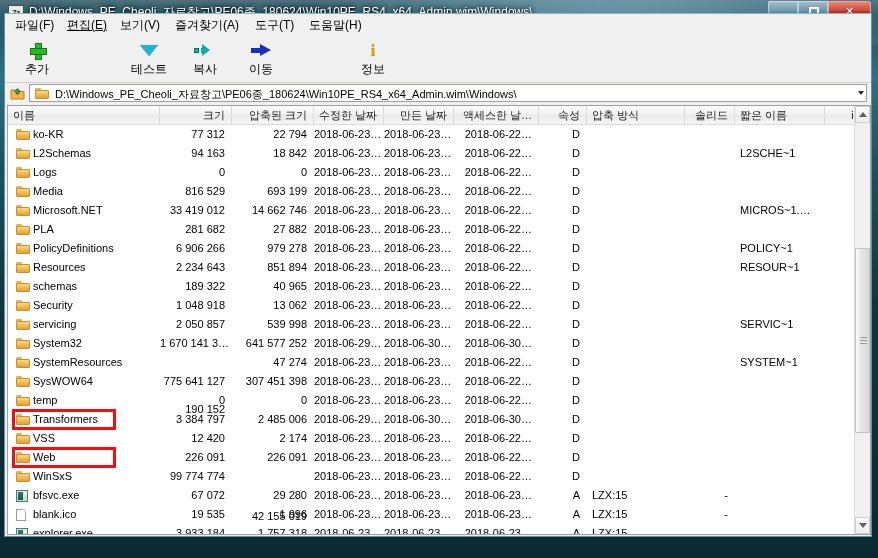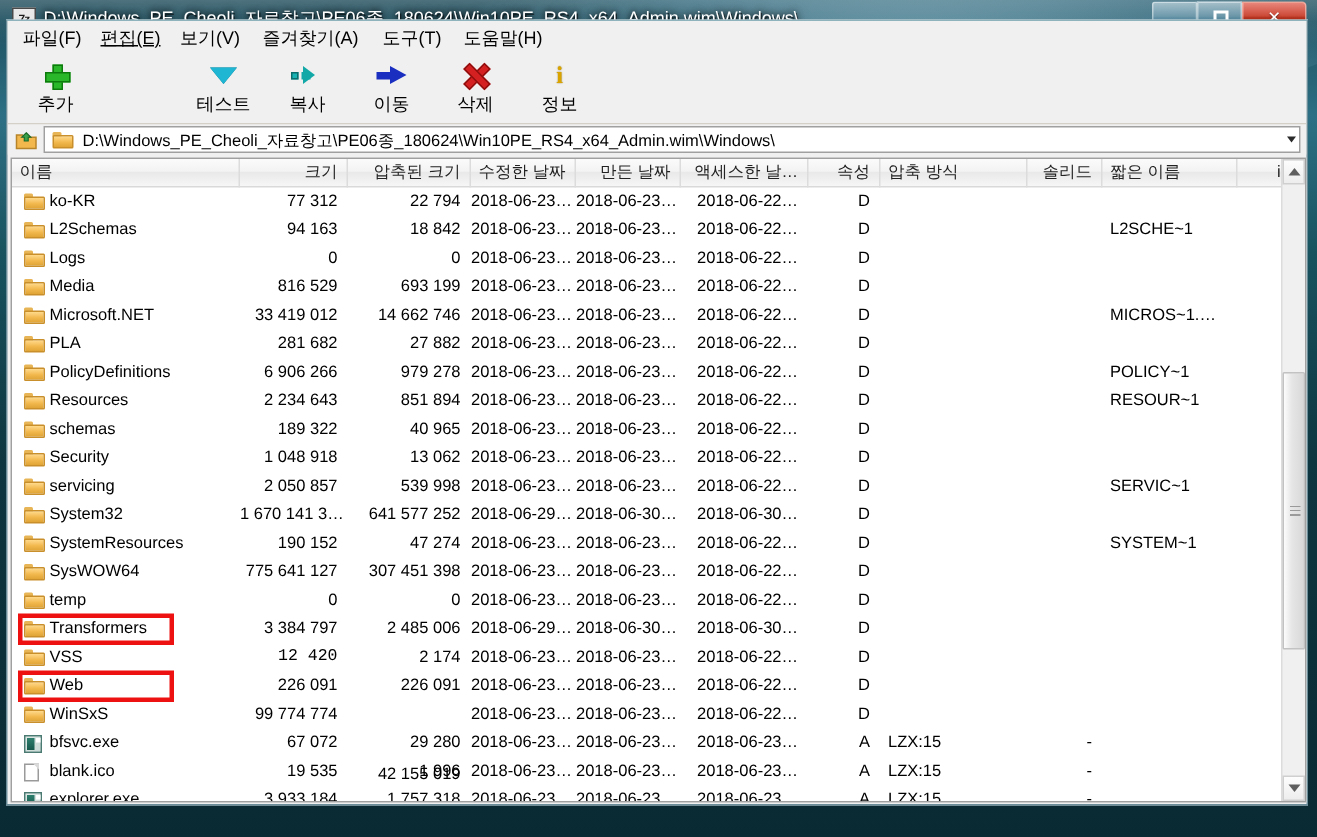--- a/index.html
+++ b/index.html
@@ -382,26 +382,20 @@
         <div class="tbtn" style="left: 172px;">
           <div class="ic">
             <div class="ico-copy">
               <div class="d1"></div>
               <div class="sh"></div>
               <div class="ar"></div>
             </div>
           </div>
           <div class="lb">복사</div>
         </div>
-        <div class="tbtn" style="left: 284px;">
-          <div class="ic">
-            <div class="ico-x"></div>
-          </div>
-          <div class="lb">삭제</div>
-        </div>
         <div class="tbtn" style="left: 340px;">
           <div class="ic">
             <div class="ico-i">i</div>
           </div>
           <div class="lb">정보</div>
         </div>
       </div>
 
     <div id="addrbar">
       <div id="addr-updir">
@@ -664,21 +658,21 @@
             <div class="cell r" style="left: 817px; width: 62px; padding-left: 0px; padding-right: 7px;"></div>
           </div>
           <div class="row">
             <div class="nameicon">
               <div class="folderglyph">
                 <div class="tab"></div>
                 <div class="body"></div>
               </div>
             </div>
             <div class="namelbl">SystemResources</div>
-            <div class="cell r" style="left: 152px; width: 72px; padding-left: 0px; padding-right: 7px;">190 152</div>
+            <div class="cell r" style="left: 152px; width: 72px; padding-left: 0px; padding-right: 7px; margin-top: 47px;">190 152</div>
             <div class="cell r" style="left: 224px; width: 82px; padding-left: 0px; padding-right: 7px;">47 274</div>
             <div class="cell r" style="left: 306px; width: 70px; padding-left: 0px; padding-right: 7px;">2018-06-23…</div>
             <div class="cell r" style="left: 376px; width: 70px; padding-left: 0px; padding-right: 7px;">2018-06-23…</div>
             <div class="cell r" style="left: 446px; width: 85px; padding-left: 0px; padding-right: 7px;">2018-06-22…</div>
             <div class="cell r" style="left: 531px; width: 48px; padding-left: 0px; padding-right: 7px;">D</div>
             <div class="cell l" style="left: 579px; width: 98px; padding-left: 5px; padding-right: 0px;"></div>
             <div class="cell r" style="left: 677px; width: 50px; padding-left: 0px; padding-right: 7px;"></div>
             <div class="cell l" style="left: 727px; width: 90px; padding-left: 5px; padding-right: 0px;">SYSTEM~1</div>
             <div class="cell r" style="left: 817px; width: 62px; padding-left: 0px; padding-right: 7px;"></div>
           </div>
@@ -740,21 +734,21 @@
             <div class="cell r" style="left: 817px; width: 62px; padding-left: 0px; padding-right: 7px;"></div>
           </div>
           <div class="row">
             <div class="nameicon">
               <div class="folderglyph">
                 <div class="tab"></div>
                 <div class="body"></div>
               </div>
             </div>
             <div class="namelbl">VSS</div>
-            <div class="cell r" style="left: 152px; width: 72px; padding-left: 0px; padding-right: 7px; font-family: Liberation Mono, monospace;">12 420</div>
+            <div class="cell r" style="left: 152px; width: 72px; padding-left: 0px; padding-right: 7px;">12 420</div>
             <div class="cell r" style="left: 224px; width: 82px; padding-left: 0px; padding-right: 7px;">2 174</div>
             <div class="cell r" style="left: 306px; width: 70px; padding-left: 0px; padding-right: 7px;">2018-06-23…</div>
             <div class="cell r" style="left: 376px; width: 70px; padding-left: 0px; padding-right: 7px;">2018-06-23…</div>
             <div class="cell r" style="left: 446px; width: 85px; padding-left: 0px; padding-right: 7px;">2018-06-22…</div>
             <div class="cell r" style="left: 531px; width: 48px; padding-left: 0px; padding-right: 7px;">D</div>
             <div class="cell l" style="left: 579px; width: 98px; padding-left: 5px; padding-right: 0px;"></div>
             <div class="cell r" style="left: 677px; width: 50px; padding-left: 0px; padding-right: 7px;"></div>
             <div class="cell l" style="left: 727px; width: 90px; padding-left: 5px; padding-right: 0px;"></div>
             <div class="cell r" style="left: 817px; width: 62px; padding-left: 0px; padding-right: 7px;"></div>
           </div>

